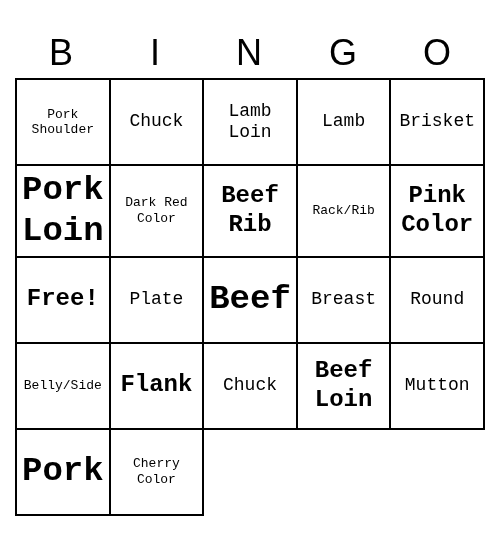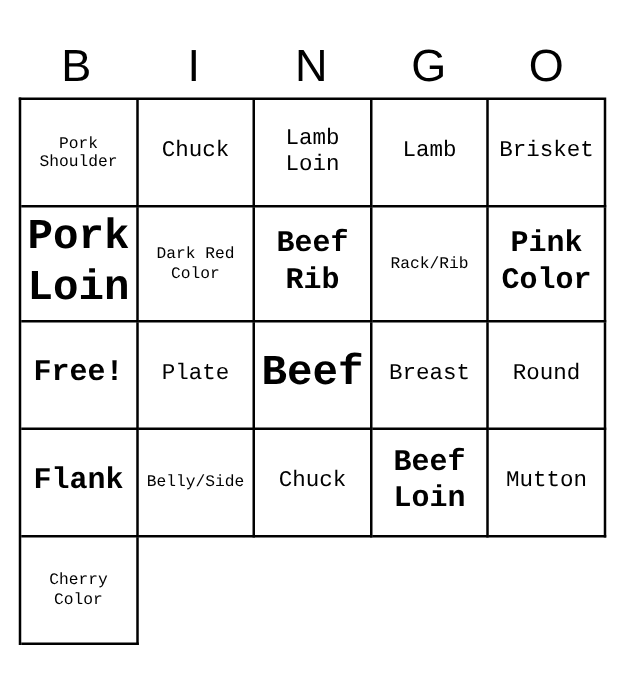--- a/index.html
+++ b/index.html
@@ -130,31 +130,34 @@
       <div class="bingo-cell">
         <span class="cell-text size-xlarge">Beef</span>
       </div>
       <div class="bingo-cell">
         <span class="cell-text size-medium">Breast</span>
       </div>
       <div class="bingo-cell">
         <span class="cell-text size-medium">Round</span>
       </div>
       <div class="bingo-cell">
-        <span class="cell-text size-large">Flank</span>
+        <span class="cell-text size-small">Belly/Side</span>
       </div>
       <div class="bingo-cell">
-        <span class="cell-text size-small">Belly/Side</span>
+        <span class="cell-text size-large">Flank</span>
       </div>
       <div class="bingo-cell">
         <span class="cell-text size-medium">Chuck</span>
       </div>
       <div class="bingo-cell">
         <span class="cell-text size-large">Beef Loin</span>
       </div>
       <div class="bingo-cell">
         <span class="cell-text size-medium">Mutton</span>
       </div>
       <div class="bingo-cell">
+        <span class="cell-text size-xlarge">Pork</span>
+      </div>
+      <div class="bingo-cell">
         <span class="cell-text size-small">Cherry Color</span>
       </div>
     </div>
 </div>
 
 </body></html>

